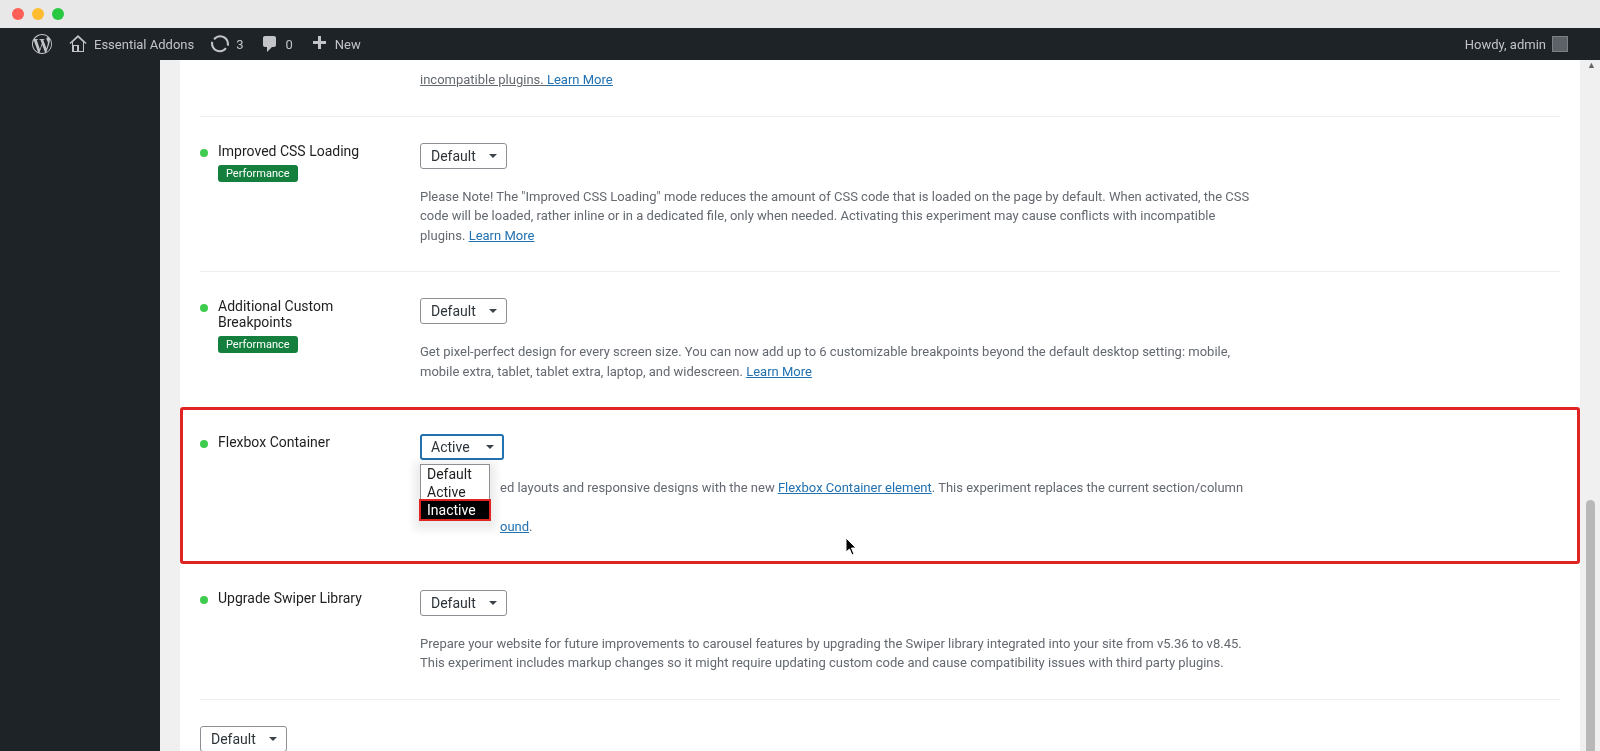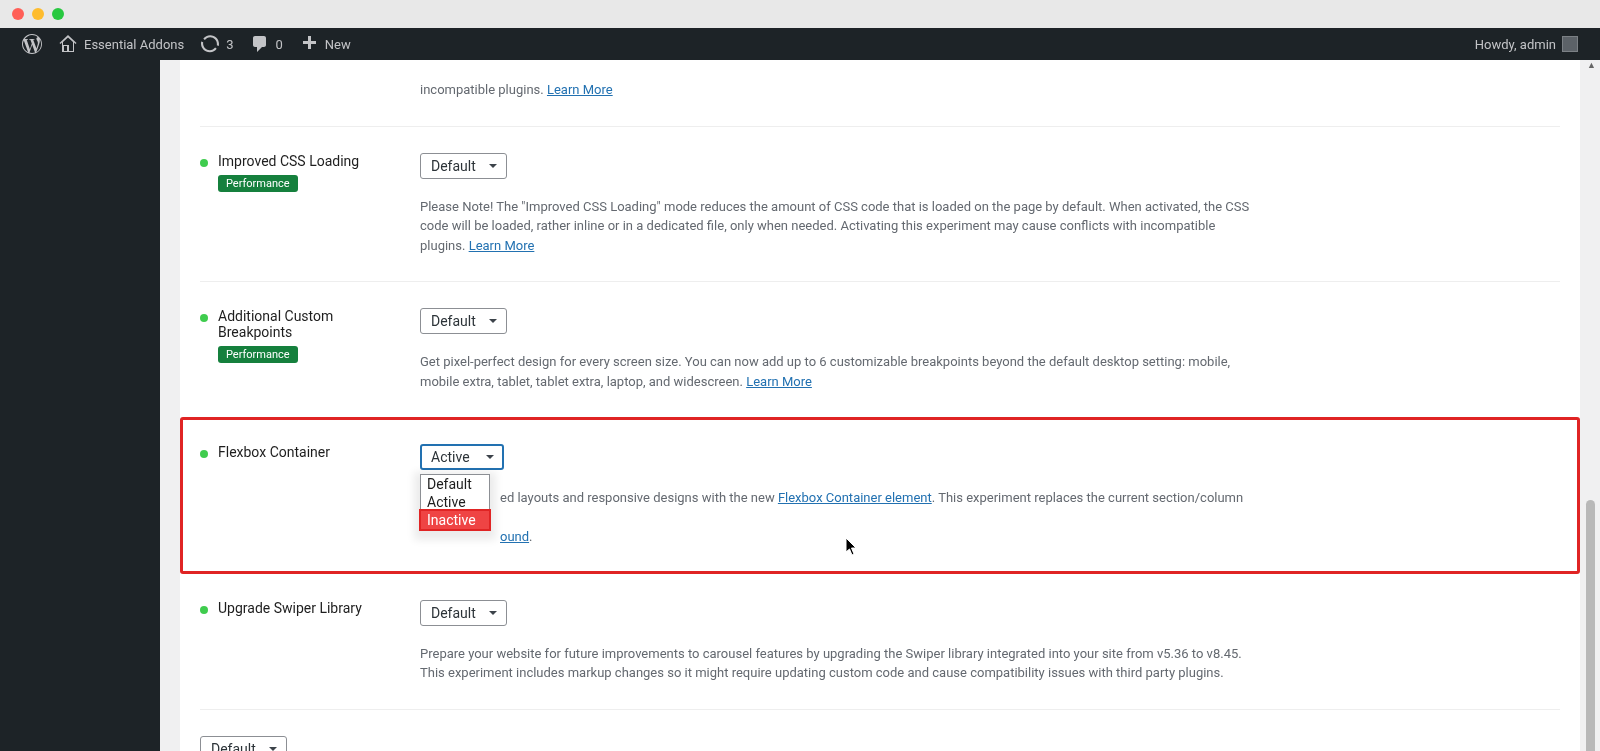--- a/index.html
+++ b/index.html
@@ -29,21 +29,21 @@
     }
     .tl-red { background: #ff5f57; }
     .tl-yellow { background: #febc2e; }
     .tl-green { background: #28c840; }
     .admin-bar {
       height: 32px;
       background: #1d2327;
       color: #f0f0f1;
       display: flex;
       align-items: center;
-      padding: 0 14px;
+      padding: 0 24px;
       justify-content: space-between;
       font-size: 13px;
     }
     .admin-bar-left, .admin-bar-right {
       display: flex;
       align-items: center;
       gap: 0;
     }
     .admin-bar-item {
       display: flex;
@@ -173,34 +173,35 @@
       z-index: 10;
       box-shadow: 0 4px 8px 6px rgba(0,0,0,0.08);
     }
     .dropdown-item {
       padding: 1px 6px;
       font-size: 14px;
       color: #1e1e1e;
       cursor: pointer;
     }
     .dropdown-item.highlighted {
-      background: #ef4444;
+      background: #000000;
       color: #fff;
       border: 2px solid #e02424;
       margin: -2px;
       position: relative;
     }
     .description {
       margin-top: 18px;
       font-size: 13px;
       line-height: 1.5;
       color: #646970;
     }
     .description.tight {
-      margin-top: 20px;
+      margin-top: 10px;
+      text-decoration: underline;
     }
     .description a {
       color: #2271b1;
       text-decoration: underline;
     }
     .highlight-box {
       border: 3px solid #e02424;
       border-radius: 3px;
       position: absolute;
       pointer-events: none;

